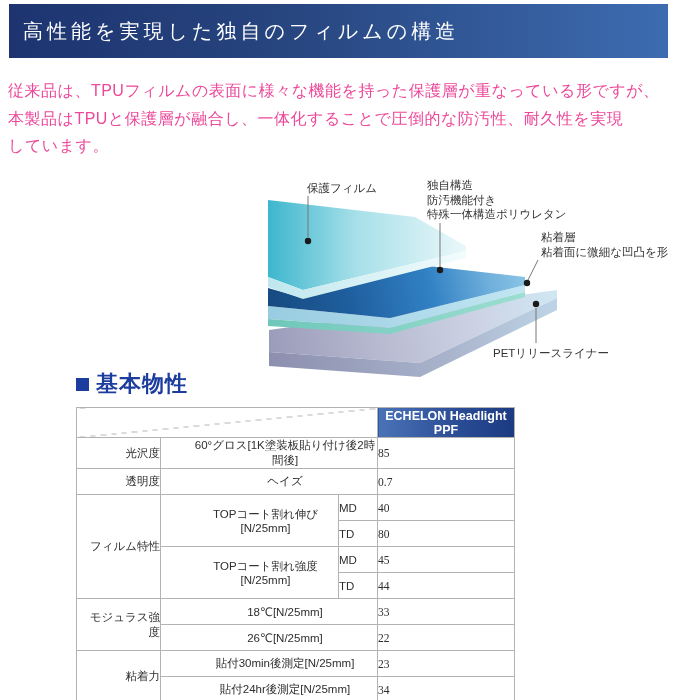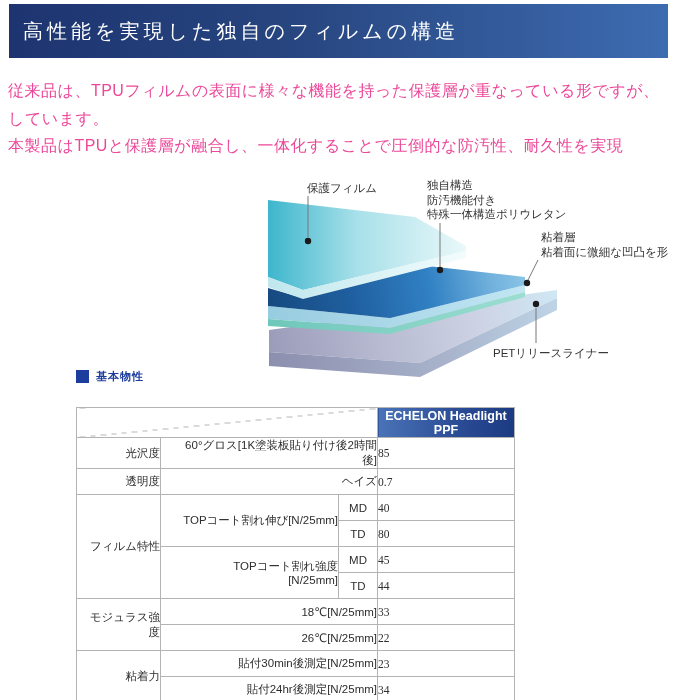--- a/index.html
+++ b/index.html
@@ -20,49 +20,49 @@
 
   
   .diagram{position:absolute;left:230px;top:163px;width:470px;height:215px;}
   .diagram text{font-family:"Liberation Sans","DejaVu Sans",sans-serif;font-size:11.5px;fill:#333333;}
   .leader{stroke:#777777;stroke-width:1;fill:none;}
   .dot{fill:#1a1a1a;}
 
   
   .section-head{position:absolute;left:76px;top:369px;display:flex;align-items:center;}
   .section-head .sq{width:13px;height:13px;background:#1c3d9e;margin-right:7px;}
-  .section-head .txt{font-size:11px;font-weight:bold;color:#1c3d9e;letter-spacing:1px;}
+  .section-head .txt{font-size:22px;font-weight:bold;color:#1c3d9e;letter-spacing:1px;}
 
   
   .spec{position:absolute;left:76px;top:407px;border-collapse:collapse;table-layout:fixed;
         width:438px;font-size:11.5px;color:#2e2e2e;}
   .spec td{border:1px solid #b3b3b3;height:25px;padding:0;background:#ffffff;overflow:hidden;}
   .spec td.cat{padding-left:9px;text-align:right;}
-  .spec td.test{padding-left:20px;text-align:right;}
-  .spec td.dir{text-align:center;}
+  .spec td.test{padding-left:32px;text-align:center;}
+  .spec td.dir{}
   .spec td.val{text-align:left;font-family:Liberation Serif, serif;}
   .spec td.diag-cell{background:
       linear-gradient(to bottom right,#ffffff 49.55%,#b4b4b4 49.55%,#b4b4b4 50.45%,#ffffff 50.45%);
       height:29px;}
   .spec td.prod-head{background:linear-gradient(90deg,#4a73b7 0%,#2c4e97 55%,#1b3a82 100%);
       color:#ffffff;font-weight:bold;font-size:12.5px;text-align:center;height:29px;margin-left:24px;}
 </style>
 </head>
 <body>
 
 <div class="page">
 
   <div class="title-band">
     <span class="t">高性能を実現した独自のフィルムの構造</span>
   </div>
 
   <div class="intro">
     <div>従来品は、TPUフィルムの表面に様々な機能を持った保護層が重なっている形ですが、</div>
+    <div>本製品はTPUと保護層が融合し、一体化することで圧倒的な防汚性、耐久性を実現</div>
     <div>しています。</div>
-    <div>本製品はTPUと保護層が融合し、一体化することで圧倒的な防汚性、耐久性を実現</div>
   </div>
 
   <svg class="diagram" viewBox="230 163 470 215" width="470" height="215">
     <defs>
       <linearGradient id="gCyan" gradientUnits="userSpaceOnUse" x1="268" y1="230" x2="466" y2="230">
         <stop offset="0" stop-color="#3db6cd"></stop>
         <stop offset="0.45" stop-color="#a8e0e9"></stop>
         <stop offset="1" stop-color="#eaf8fa"></stop>
       </linearGradient>
       <linearGradient id="gCyanBand" gradientUnits="userSpaceOnUse" x1="268" y1="285" x2="466" y2="255">

